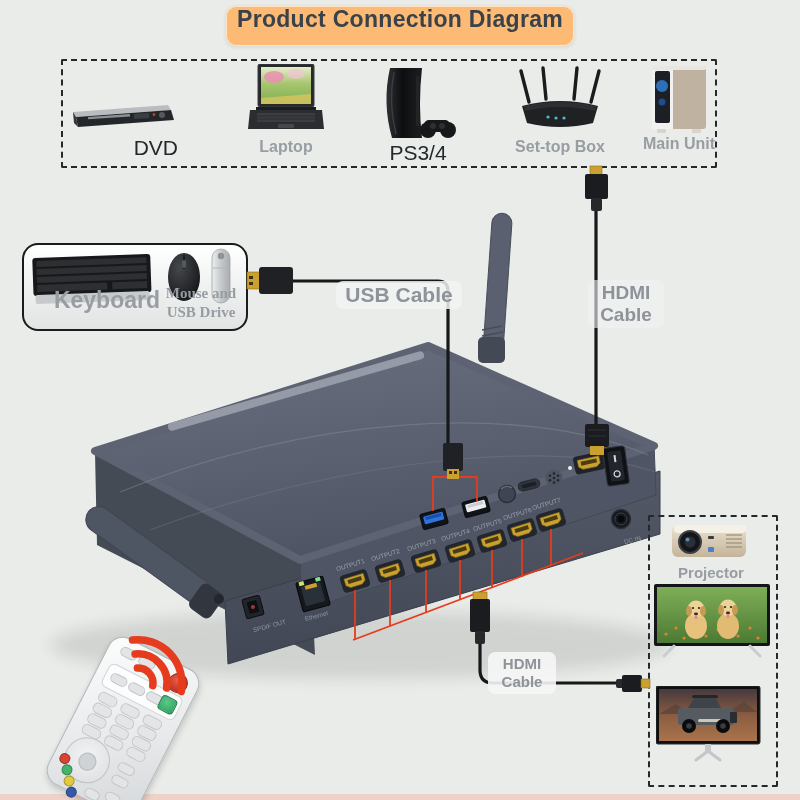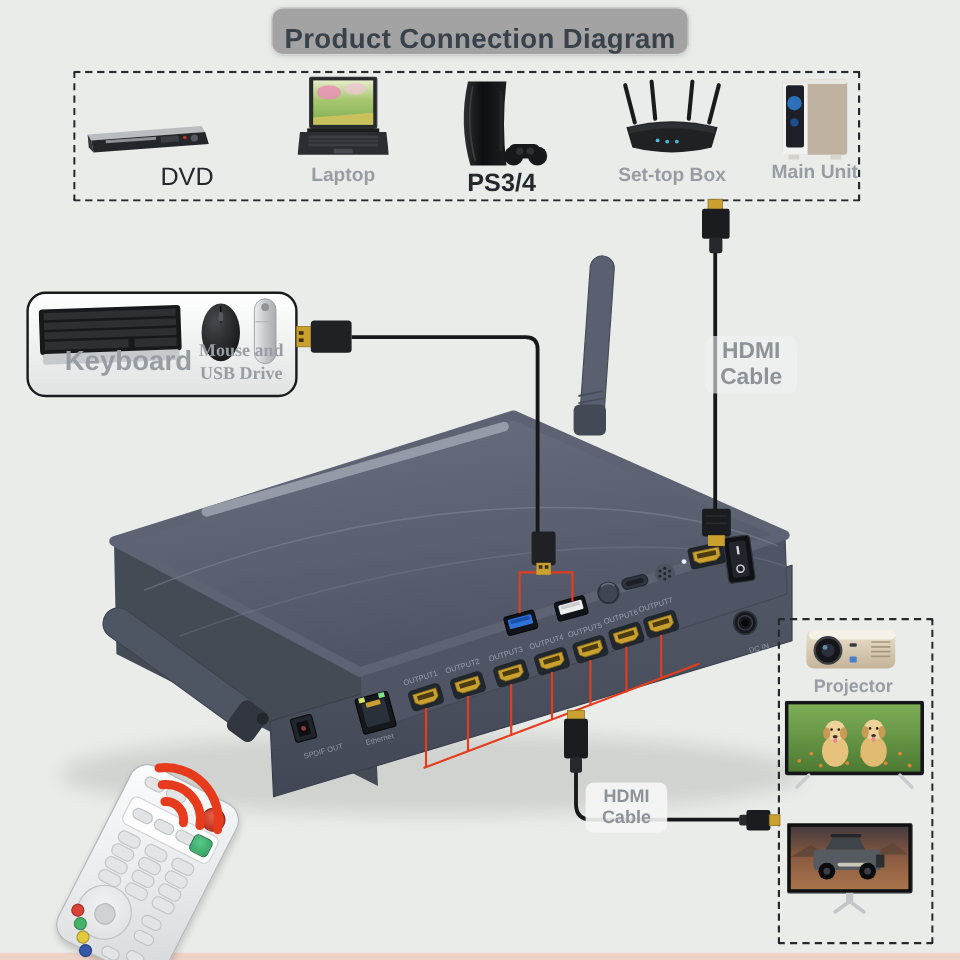--- a/index.html
+++ b/index.html
@@ -6,23 +6,23 @@
   .canvas{
     position:relative;width:800px;height:800px;margin:0 auto;
     background:#e9ece9;overflow:hidden;
     font-family:"Liberation Sans",sans-serif;
   }
   .abs{position:absolute;}
   svg{display:block;}
   
   .title-badge{
     left:226px;top:6px;width:348px;height:40px;
-    background:#a3a3a3;border-radius:10px;
+    background:#fdba74;border-radius:10px;
     box-shadow:0 1px 4px rgba(60,70,75,.14), inset 0 0 0 1px rgba(255,255,255,.6);
-    display:flex;align-items:flex-end;justify-content:center;
+    display:flex;align-items:flex-start;justify-content:center;
   }
   .title-badge span{font-size:23px;font-weight:700;color:#39424a;letter-spacing:.3px;}
   
   .dash-box{border:2px dashed #26292c;border-radius:2px;}
   
   .lbl{position:absolute;text-align:center;font-weight:700;color:#979da2;}
   .lbl.dark{color:#23282c;font-weight:400;}
   .sz16{font-size:16px;line-height:1.2;}
   .sz17{font-size:15px;}
   .sz20{font-size:20px;}
@@ -274,21 +274,21 @@
     </defs>
     <path d="M12,2 L44,2 Q40,38 44,72 L14,72 Q4,37 12,2 Z" fill="url(#gPs)"></path>
     <path d="M16,6 Q10,37 18,68" stroke="#3c3f42" stroke-width="1.4" fill="none"></path>
     <rect x="38" y="10" width="3" height="50" fill="#222426"></rect>
     <rect x="46" y="54" width="26" height="12" rx="5" fill="#17181a"></rect>
     <circle cx="50" cy="64" r="8" fill="#17181a"></circle>
     <circle cx="70" cy="64" r="8" fill="#17181a"></circle>
     <circle cx="55" cy="60" r="3" fill="#2e3134"></circle>
     <circle cx="64" cy="60" r="3" fill="#2e3134"></circle>
   </svg>
-  <div class="lbl dark" style="left:376px;top:141px;width:84px;font-size:21px;font-weight:bold;">PS3/4</div>
+  <div class="lbl dark" style="left:376px;top:141px;width:84px;font-size:21px;">PS3/4</div>
 
   <svg class="abs" style="left:516px;top:66px;" width="88" height="66" viewBox="0 0 88 66">
     <g stroke="#1a1b1d" stroke-width="3.4" stroke-linecap="round">
       <line x1="13" y1="36" x2="5" y2="5"></line>
       <line x1="30" y1="33" x2="27" y2="2"></line>
       <line x1="58" y1="33" x2="61" y2="2"></line>
       <line x1="75" y1="36" x2="83" y2="5"></line>
     </g>
     <path d="M6,40 Q44,30 82,40 L77,57 Q44,65 11,57 Z" fill="#1f2123"></path>
     <path d="M8,40 Q44,32 80,40 L79,45 Q44,37 9,45 Z" fill="#2d3033"></path>
@@ -535,16 +535,17 @@
       <rect x="641" y="679" width="9" height="9" fill="#caa12e" stroke="#8a6d1d" stroke-width="0.6"></rect>
     </g>
 
     <g stroke="#e63c1d" stroke-width="7.5" fill="none" stroke-linecap="round">
       <path d="M137.4,668 A15 15 0 0 1 152.8,685.6"></path>
       <path d="M135.1,654 A29 29 0 0 1 166.6,688"></path>
       <path d="M132.5,640 A44 44 0 0 1 181.3,691.5"></path>
     </g>
   </svg>
 
+  <div class="cable-tag usb-tag">USB Cable</div>
   <div class="cable-tag hdmi-right-tag">HDMI Cable</div>
   <div class="cable-tag hdmi-bottom-tag">HDMI Cable</div>
 
 </div>
 
 </body></html>

